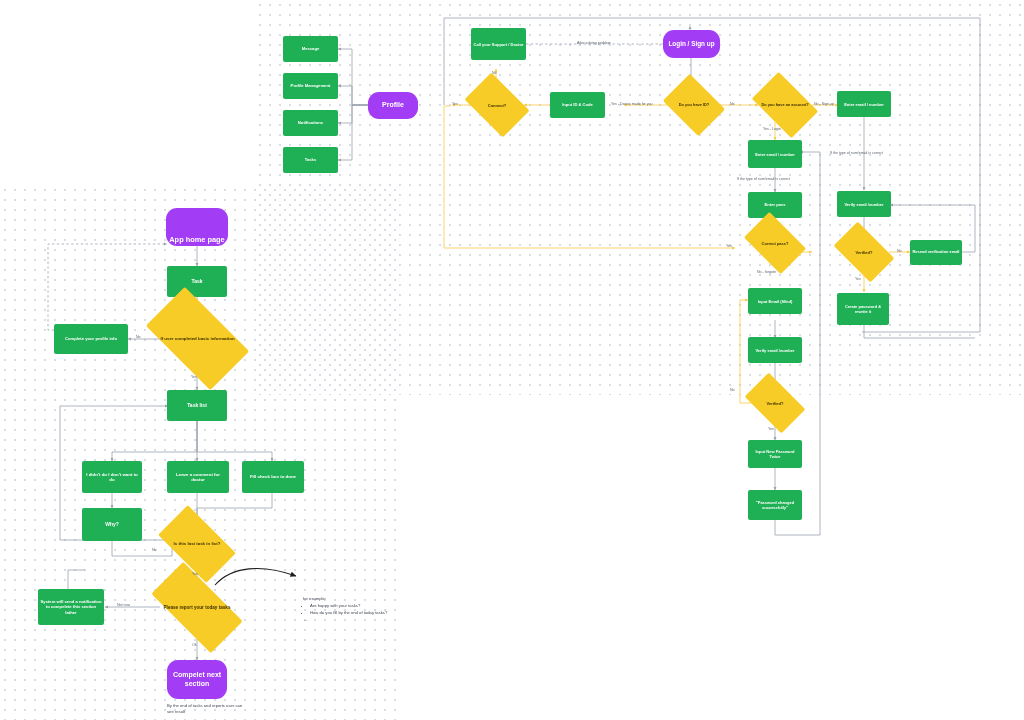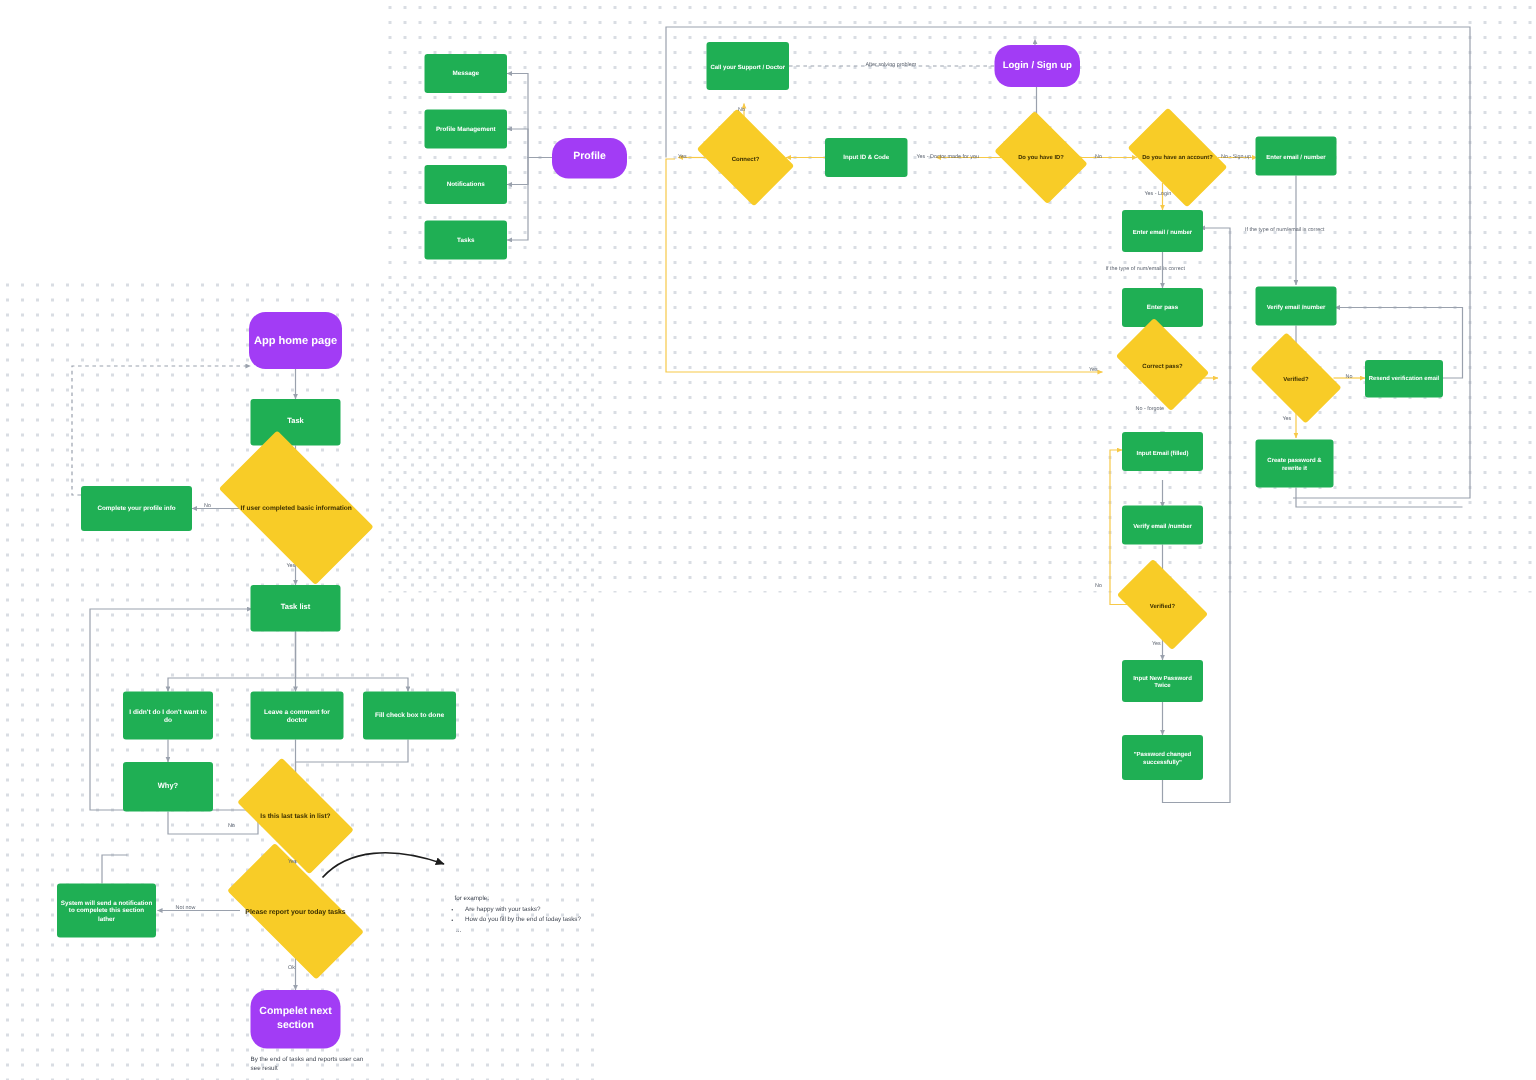--- a/index.html
+++ b/index.html
@@ -247,21 +247,21 @@
   <div class="lbl" style="left:763px;top:127px;">Yes - Login</div>
   <div class="lbl" style="left:830px;top:151px;">If the type of num/email is correct</div>
   <div class="lbl" style="left:737px;top:177px;">If the type of num/email is correct</div>
   <div class="lbl" style="left:897px;top:249px;">No</div>
   <div class="lbl" style="left:855px;top:277px;">Yes</div>
   <div class="lbl" style="left:726px;top:244px;">Yes</div>
   <div class="lbl" style="left:757px;top:270px;">No - forgote</div>
   <div class="lbl" style="left:730px;top:388px;">No</div>
   <div class="lbl" style="left:768px;top:427px;">Yes</div>
 
-  <div class="node term" style="left:166px;top:208px;width:62px;height:38px;font-size:7.4px;">
+  <div class="node term" style="left:166px;top:208px;width:62px;height:38px;font-size:7.4px;align-items:flex-end;">
     <span>App home page</span>
   </div>
   <div class="node rect" style="left:167px;top:266px;width:60px;height:31px;font-size:5px;">
     <span>Task</span>
   </div>
   <div class="node diamond" style="left:152px;top:311px;width:91px;height:55px;font-size:4.4px;">
     <span class="dshape"></span>
     <span class="dtxt">If user completed basic information</span>
   </div>
   <div class="node rect" style="left:54px;top:324px;width:74px;height:30px;font-size:4.2px;">

